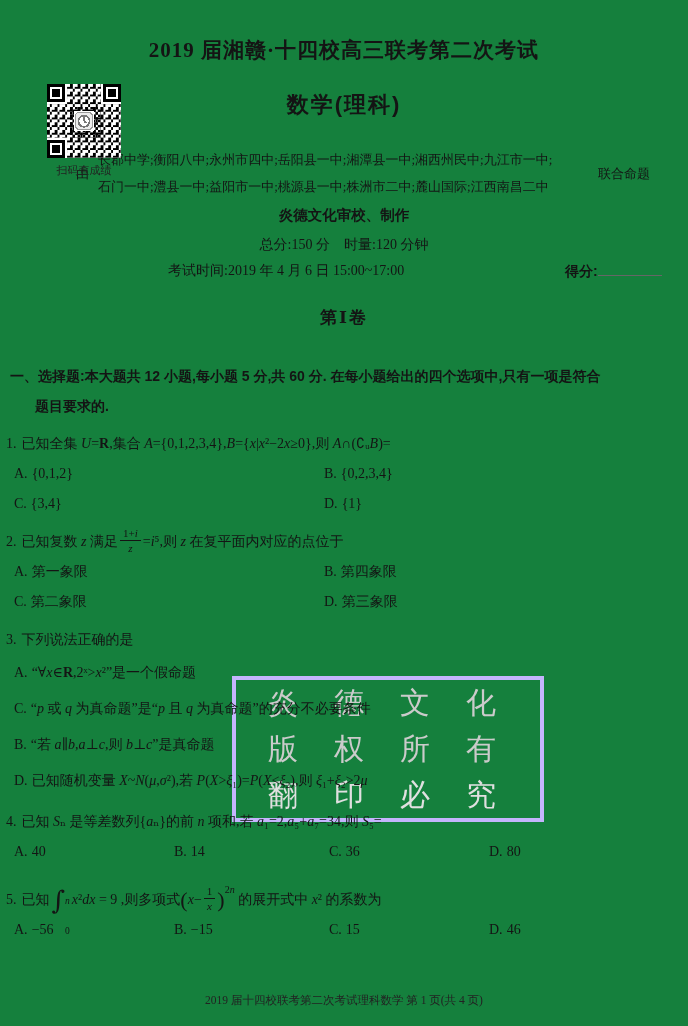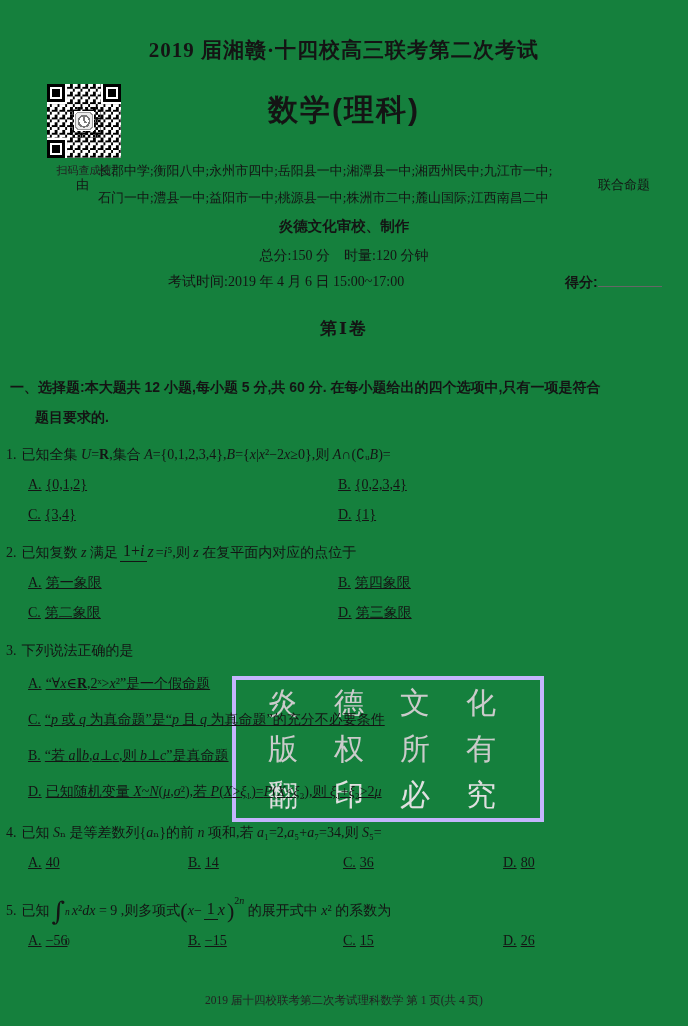--- a/index.html
+++ b/index.html
@@ -1,20 +1,20 @@
 <!DOCTYPE html>
 <html><head>
 <meta charset="utf-8">
 <style>
   html,body{margin:0;padding:0;background:#fff;}
   .page{position:relative;width:688px;height:1026px;background:#15803d;color:#141414;
         font-family:"Liberation Serif","DejaVu Serif",serif;overflow:hidden;}
   
   .title{padding-top:36px;text-align:center;font-size:21px;font-weight:bold;letter-spacing:1px;}
-  .subject{margin-top:26px;text-align:center;font-size:30px;font-weight:bold;letter-spacing:2px;
+  .subject{margin-top:26px;text-align:center;font-size:22px;font-weight:bold;letter-spacing:2px;
            font-family:"Liberation Sans","DejaVu Sans",sans-serif;}
   .qr-wrap{position:absolute;left:38px;top:84px;width:92px;text-align:center;z-index:2;}
   .qr-caption{font-size:11px;margin-top:1px;font-family:"Liberation Sans",sans-serif;color:#222;}
   .byline{display:flex;align-items:center;margin:26px 38px 0 76px;font-size:13px;line-height:27px;}
   .byline .prefix{margin-right:9px;}
   .byline .lines{flex:1;}
   .byline .suffix{margin-left:10px;white-space:nowrap;font-size:13px;}
   .producer{margin-top:6px;text-align:center;font-size:14.5px;font-weight:bold;
             font-family:"Liberation Sans","DejaVu Sans",sans-serif;}
   .totals{margin-top:11px;text-align:center;font-size:14px;}
@@ -26,30 +26,30 @@
   .part-title{margin-top:22px;text-align:center;font-size:17px;font-weight:bold;letter-spacing:2px;}
   
   .instr{margin-top:32px;padding:0 8px 0 10px;font-size:14px;font-weight:bold;line-height:30px;
          font-family:"Liberation Sans","DejaVu Sans",sans-serif;}
   .instr .l2{padding-left:25px;}
   
   .questions{position:relative;z-index:1;margin-top:2px;font-size:14px;}
   .question{margin-top:8px;}
   .stem{padding-left:6px;line-height:30px;}
   .qnum{margin-right:5px;}
-  .options{padding-left:28px;line-height:30px;text-decoration:underline;}
+  .options{padding-left:14px;line-height:30px;}
   .options.grid2{display:grid;grid-template-columns:310px auto;}
   .options.row4{display:grid;grid-template-columns:160px 155px 160px auto;}
   .options.col .option{line-height:36px;}
   .olabel{margin-right:4px;}
   i{font-style:italic;}
   b.bb{font-style:normal;font-weight:bold;}
   
-  .frac{display:inline-flex;flex-direction:row;text-align:center;vertical-align:middle;
-        margin:0 2px;font-size:16px;line-height:1.15;position:relative;top:-2px;}
+  .frac{display:inline-flex;flex-direction:column;text-align:center;vertical-align:middle;
+        margin:0 2px;font-size:11px;line-height:1.15;position:relative;top:-2px;}
   .frac .num{display:block;padding:0 3px 1px;border-bottom:1px solid #141414;}
   .frac .den{display:block;padding-top:1px;}
   .int{display:inline-flex;align-items:center;margin:0 2px;vertical-align:middle;position:relative;top:-1px;}
   .isym{font-size:26px;line-height:1;font-family:"DejaVu Serif",serif;}
   .ilims{display:inline-flex;flex-direction:column;height:28px;font-size:9.5px;margin-left:0;}
   .isup{margin-top:0;}
   .isub{margin-top:auto;}
   .bigp{font-size:22px;vertical-align:-3px;line-height:1;}
   .bsup{font-size:10px;vertical-align:11px;}
   
@@ -192,20 +192,20 @@
               <span class="isub">0</span>
             </span>
           </span><span class="seg"><i>x</i>²<i>dx</i> = 9 ,则多项式</span><span class="bigp">(</span><span class="seg"><i>x</i>−</span><span class="frac">
             <span class="num">1</span>
             <span class="den"><i>x</i></span>
           </span><span><span class="bigp">)</span><sup class="bsup">2<i>n</i></sup></span><span class="seg"> 的展开式中 <i>x</i>² 的系数为</span></div>
         <div class="options row4">
           <div class="option"><span class="olabel">A.</span><span class="otext">−56</span></div>
           <div class="option"><span class="olabel">B.</span><span class="otext">−15</span></div>
           <div class="option"><span class="olabel">C.</span><span class="otext">15</span></div>
-          <div class="option"><span class="olabel">D.</span><span class="otext">26</span></div>
+          <div class="option"><span class="olabel">D.</span><span class="otext">46</span></div>
         </div>
       </div>
     </div>
 
   <div class="footer">2019 届十四校联考第二次考试理科数学 第 1 页(共 4 页)</div>
 
 </div>
 
 </body></html>

